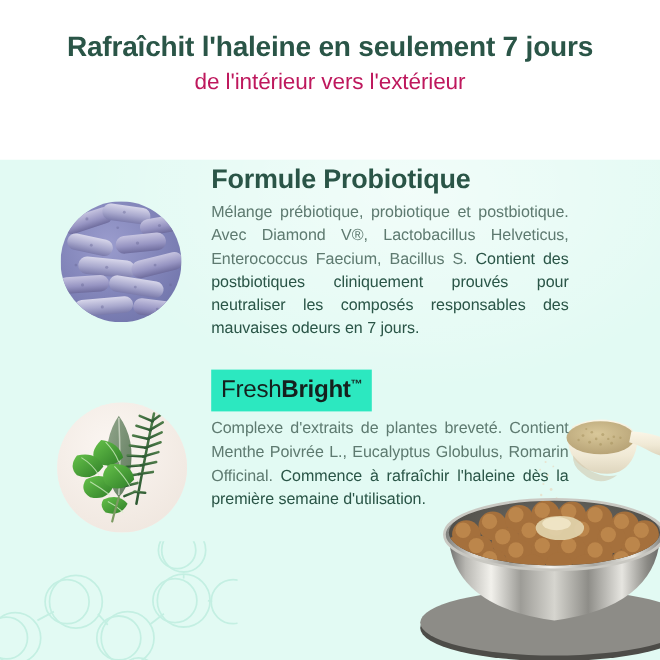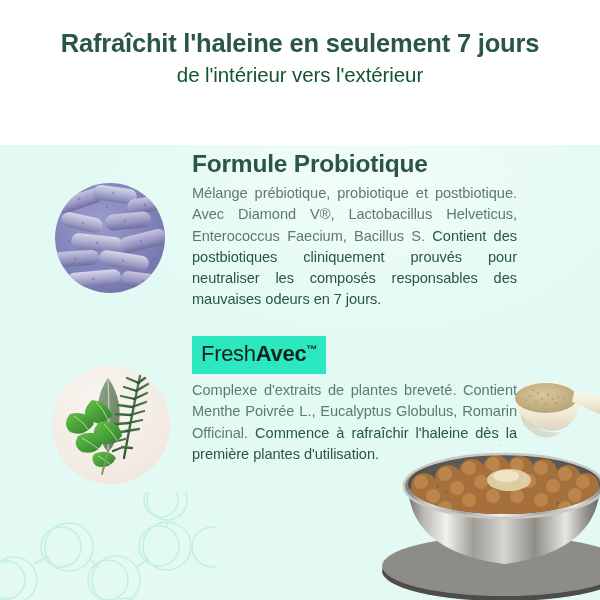--- a/index.html
+++ b/index.html
@@ -30,21 +30,21 @@
     font-weight: bold;
     color: #2a5547;
     letter-spacing: -0.2px;
     line-height: 1.18;
     white-space: nowrap;
   }
   .header-subtitle {
     margin-top: 4px;
     font-size: 20.5px;
     font-weight: normal;
-    color: #14532d;
+    color: #be185d;
     letter-spacing: -0.1px;
     line-height: 1.25;
   }
 
   
   .body-bg {
     position: absolute; left: 0; top: 145px;
     width: 600px; height: 455px;
     background: #e2faf3;
     z-index: 0;
@@ -445,18 +445,18 @@
             <path d="M22 50 q10 6 16 16"></path>
           <path d="M30 72 q10 6 18 12"></path>
             <path d="M52 58 q9 9 14 18"></path>
           <path d="M46 90 q8 4 14 10"></path>
         </g>
         <path d="M56 86 q-4 14 -6 22" stroke="#7c9a62" stroke-width="2" fill="none" stroke-linecap="round"></path>
       </svg>
     </div>
 
     <div class="text-col text-col-2">
-      <div class="badge"><span class="b-light">Fresh</span><span class="b-bold">Avec</span><span class="b-tm">™</span></div>
-      <p class="block-body"><span>Complexe d'extraits de plantes breveté. Contient Menthe Poivrée L., Eucalyptus Globulus, Romarin Officinal. </span><b>Commence à rafraîchir l'haleine dès la première plantes d'utilisation.</b></p>
+      <div class="badge"><span class="b-light">Fresh</span><span class="b-bold">Bright</span><span class="b-tm">™</span></div>
+      <p class="block-body"><span>Complexe d'extraits de plantes breveté. Contient Menthe Poivrée L., Eucalyptus Globulus, Romarin Officinal. </span><b>Commence à rafraîchir l'haleine dès la première semaine d'utilisation.</b></p>
     </div>
   </div>
 
 </div>
 
 </body></html>

